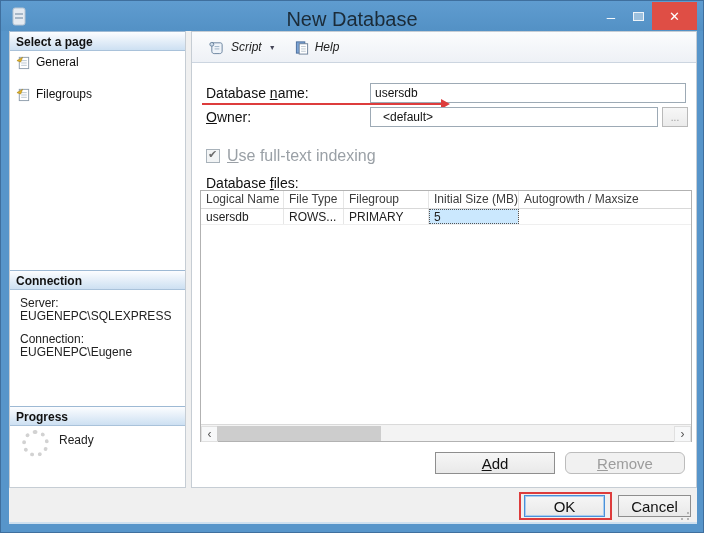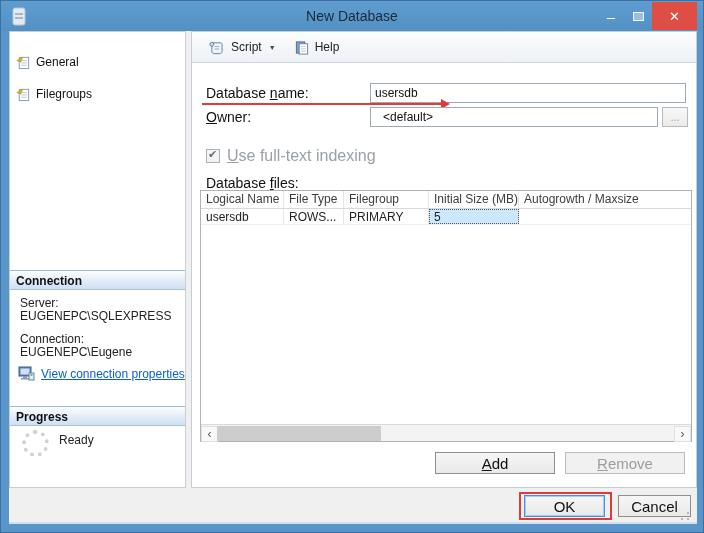--- a/index.html
+++ b/index.html
@@ -6,21 +6,21 @@
   body { background:#d8d8d8; font-family:"Liberation Sans", sans-serif; }
   .window{
     position:relative; width:704px; height:533px;
     background:#5795ca; border:1px solid #3f6f9e;
   }
   
   .titlebar{ position:absolute; top:0; left:0; right:0; height:30px;
     background:linear-gradient(#5f9cd0,#5391c5); }
   .win-icon{ position:absolute; left:11px; top:6px; width:14px; height:19px; }
   .title{ position:absolute; left:0; right:0; top:7px; text-align:center;
-    font-size:14px; color:#1b2b38; }
+    font-size:20px; color:#1b2b38; }
   .ctl{ position:absolute; top:1px; height:28px; display:flex; align-items:center; justify-content:center; }
   .ctl.min{ left:597px; width:26px; color:#f4f8fc; font-size:15px; }
   .ctl.max{ left:624px; width:26px; }
   .maxbox{ width:11px; height:9px; border:1px solid #eef4f9; background:#9cc0de; display:block; }
   .ctl.close{ left:651px; width:45px; background:#df4e45; color:#fff; font-size:13px; }
   
   .client{ position:absolute; top:30px; left:8px; width:688px; height:493px;
     background:#f0f0f0; border-bottom:2px solid #cfe0ef; }
   
   .sidebar{ position:absolute; left:0; top:0; width:177px; height:457px;
@@ -33,21 +33,21 @@
     display:flex; align-items:center; gap:5px; cursor:default; }
   .s-text{ position:absolute; left:10px; font-size:12px; color:#222; white-space:nowrap; }
   .conn-link{ position:absolute; left:8px; display:flex; align-items:center; gap:6px; }
   .conn-link a{ font-size:12px; color:#0b5fd3; text-decoration:underline; cursor:pointer; }
   .spinner{ position:absolute; width:27px; height:27px; border:4px dotted #d2d2d2; border-radius:50%; }
   
   .main{ position:absolute; left:182px; top:0; width:506px; height:457px;
     background:#fff; border:1px solid #c6cdd4; }
   .toolbar{ position:absolute; left:0; top:0; right:0; height:31px;
     background:linear-gradient(#fbfcfd,#eef1f6); border-bottom:1px solid #ccd5e0;
-    display:flex; align-items:center; padding-left:8px; gap:4px; }
+    display:flex; align-items:center; padding-left:8px; gap:4px;font-style:italic; }
   .tb-btn{ display:flex; align-items:center; gap:5px; font-size:12px; color:#222;
     padding:3px 6px; border:1px solid transparent; border-radius:2px; cursor:pointer; }
   .dd{ font-size:7px; color:#445; padding-left:2px; }
   .frm-label{ position:absolute; font-size:14px; color:#111; }
   .mn{ text-decoration:underline; }
   .txt{ position:absolute; height:20px; border:1px solid #9daab5; background:#fff;
     font-family:"Liberation Sans",sans-serif; font-size:12px; padding:2px 4px; color:#111; }
   .browse-btn{ position:absolute; width:26px; height:20px; border:1px solid #b9b9b9;
     background:linear-gradient(#f7f7f7,#ebebeb); color:#9a9a9a; font-size:10px; cursor:pointer; }
   
@@ -72,21 +72,21 @@
   .hscroll{ position:absolute; left:0; right:0; bottom:0; height:17px; background:#f3f3f3;
     border-top:1px solid #dadada; display:flex; }
   .sb-arrow{ width:17px; height:16px; background:#f7f8f9; border:1px solid #e0e0e0;
     font-size:12px; color:#555; text-align:center; line-height:14px; cursor:pointer; }
   .sb-right{ position:absolute; right:0; top:1px; }
   .sb-thumb{ position:absolute; left:16px; top:1px; width:164px; height:15px; background:#cdcdcd; cursor:pointer; }
   
   .btn{ position:absolute; height:22px; border:1px solid #8e8e8e;
     background:linear-gradient(#f6f6f6,#e9e9e9); font-family:"Liberation Sans",sans-serif;
     font-size:15px; color:#111; cursor:pointer; text-align:center; }
-  .btn.disabled{ border-color:#bcbcbc; background:#f1f1f1; color:#9c9c9c; cursor:default; }
+  .btn.disabled{ border-color:#bcbcbc; background:#f1f1f1; color:#9c9c9c; cursor:default;border-radius:6px; }
   .btn.ok{ border:1px solid #4a90d9; box-shadow:inset 0 0 0 1px #a8cdf0; }
   .red-rect{ position:absolute; left:510px; top:461px; width:93px; height:28px;
     border:2px solid #dd3c3c; pointer-events:none; }
   .grip{ position:absolute; right:8px; top:481px; width:8px; height:8px;
     background:
       radial-gradient(circle at 7px 1px, #b5b5b5 1px, transparent 1.4px),
       radial-gradient(circle at 7px 7px, #b5b5b5 1px, transparent 1.4px),
       radial-gradient(circle at 1px 7px, #b5b5b5 1px, transparent 1.4px); }
   svg{ display:block; }
 </style>
@@ -111,20 +111,23 @@
       <span class="maxbox"></span>
     </span>
     <span class="ctl close">
       <span>✕</span>
     </span>
   </div>
 
   <div class="client">
 
     <div class="sidebar">
+      <div class="s-header" style="top:-1px;">
+        <span>Select a page</span>
+      </div>
 
       <div class="s-item" style="top:22px;">
         <span>
           <svg width="15" height="15" viewBox="0 0 16 16">
             <rect x="3.5" y="2.5" width="10" height="12" fill="#fff" stroke="#8d9cab"></rect>
             <line x1="5.5" y1="6" x2="11.5" y2="6" stroke="#b9c4ce"></line>
             <line x1="5.5" y1="8.5" x2="11.5" y2="8.5" stroke="#b9c4ce"></line>
             <line x1="5.5" y1="11" x2="11.5" y2="11" stroke="#b9c4ce"></line>
             <path d="M1 6 L7 2.5 L5 7.5 Z" fill="#e6b422" stroke="#a07c10" stroke-width="0.6"></path>
           </svg>
@@ -145,33 +148,20 @@
       </div>
 
       <div class="s-header" style="top:238px;">
         <span>Connection</span>
       </div>
       <div class="s-text" style="top:264px;">Server:</div>
       <div class="s-text" style="top:277px;">EUGENEPC\SQLEXPRESS</div>
       <div class="s-text" style="top:300px;">Connection:</div>
       <div class="s-text" style="top:313px;">EUGENEPC\Eugene</div>
 
-      <div class="conn-link" style="top:334px;">
-        <span>
-          <svg width="17" height="15" viewBox="0 0 17 15">
-            <rect x="1" y="1" width="12" height="9" fill="#5b87c0" stroke="#3c5f8e"></rect>
-            <rect x="2.5" y="2.5" width="9" height="6" fill="#cfe2f5"></rect>
-            <rect x="5" y="10" width="4" height="2" fill="#8c9cae"></rect>
-            <rect x="3" y="12" width="8" height="1.5" fill="#8c9cae"></rect>
-            <rect x="11" y="7" width="5" height="7" fill="#e8eef5" stroke="#6d8199"></rect>
-            <line x1="12.5" y1="9" x2="14.5" y2="9" stroke="#4a9e3f" stroke-width="1.4"></line>
-          </svg>
-        </span>
-        <a>View connection properties</a>
-      </div>
 
       <div class="s-header" style="top:374px;">
         <span>Progress</span>
       </div>
       <div class="spinner" style="left:12px; top:398px;"></div>
       <div class="s-text" style="left:49px; top:401px;">Ready</div>
     </div>
 
     <div class="main">
 

